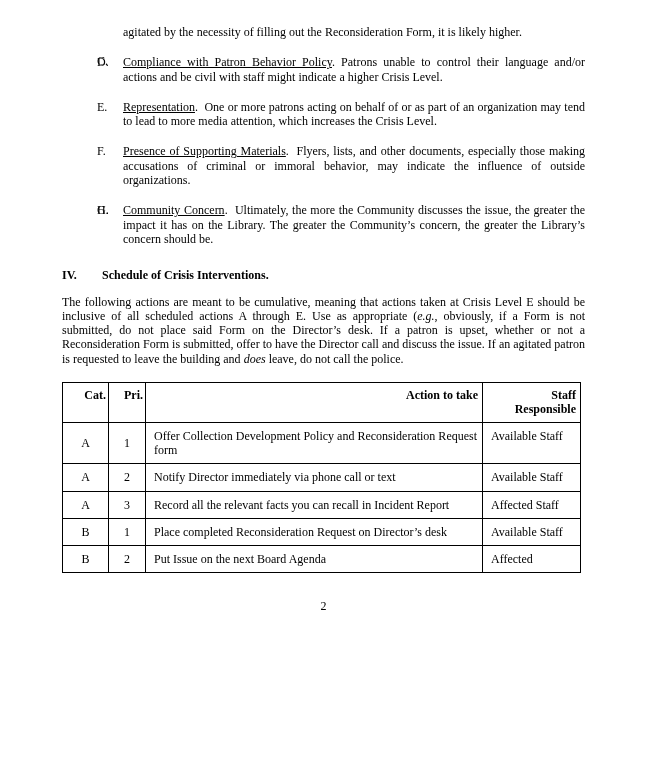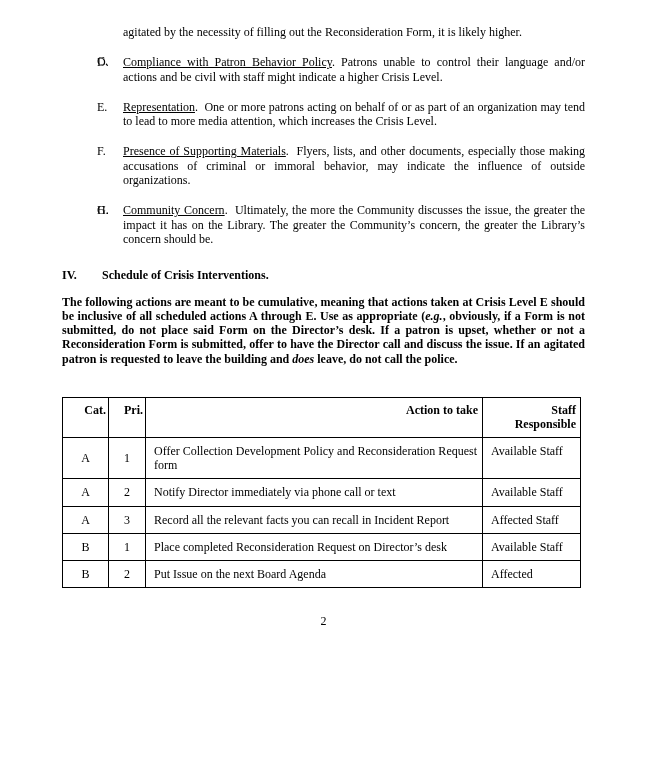--- a/index.html
+++ b/index.html
@@ -21,21 +21,21 @@
     margin-left: 61px;
     text-align: justify;
     margin-bottom: 15px;
   }
   .item { position: relative; margin-bottom: 16px; }
   .item .letter { position: absolute; left: 35px; top: 0; }
   .item .body { margin-left: 61px; text-align: justify; }
   .u { text-decoration: underline; }
   .section-heading { font-weight: bold; margin-top: 22px; margin-bottom: 12px; }
   .section-heading .numeral { display: inline-block; width: 40px; }
-  .para { text-align: justify; margin-bottom: 31px; font-weight: bold; }
+  .para { text-align: justify; margin-bottom: 16px; }
   .para .it { font-style: italic; }
   table.iv {
     border-collapse: collapse;
     table-layout: fixed;
     width: 518px;
   }
   table.iv col.c1 { width: 46px; }
   table.iv col.c2 { width: 37px; }
   table.iv col.c3 { width: 337px; }
   table.iv col.c4 { width: 98px; }

